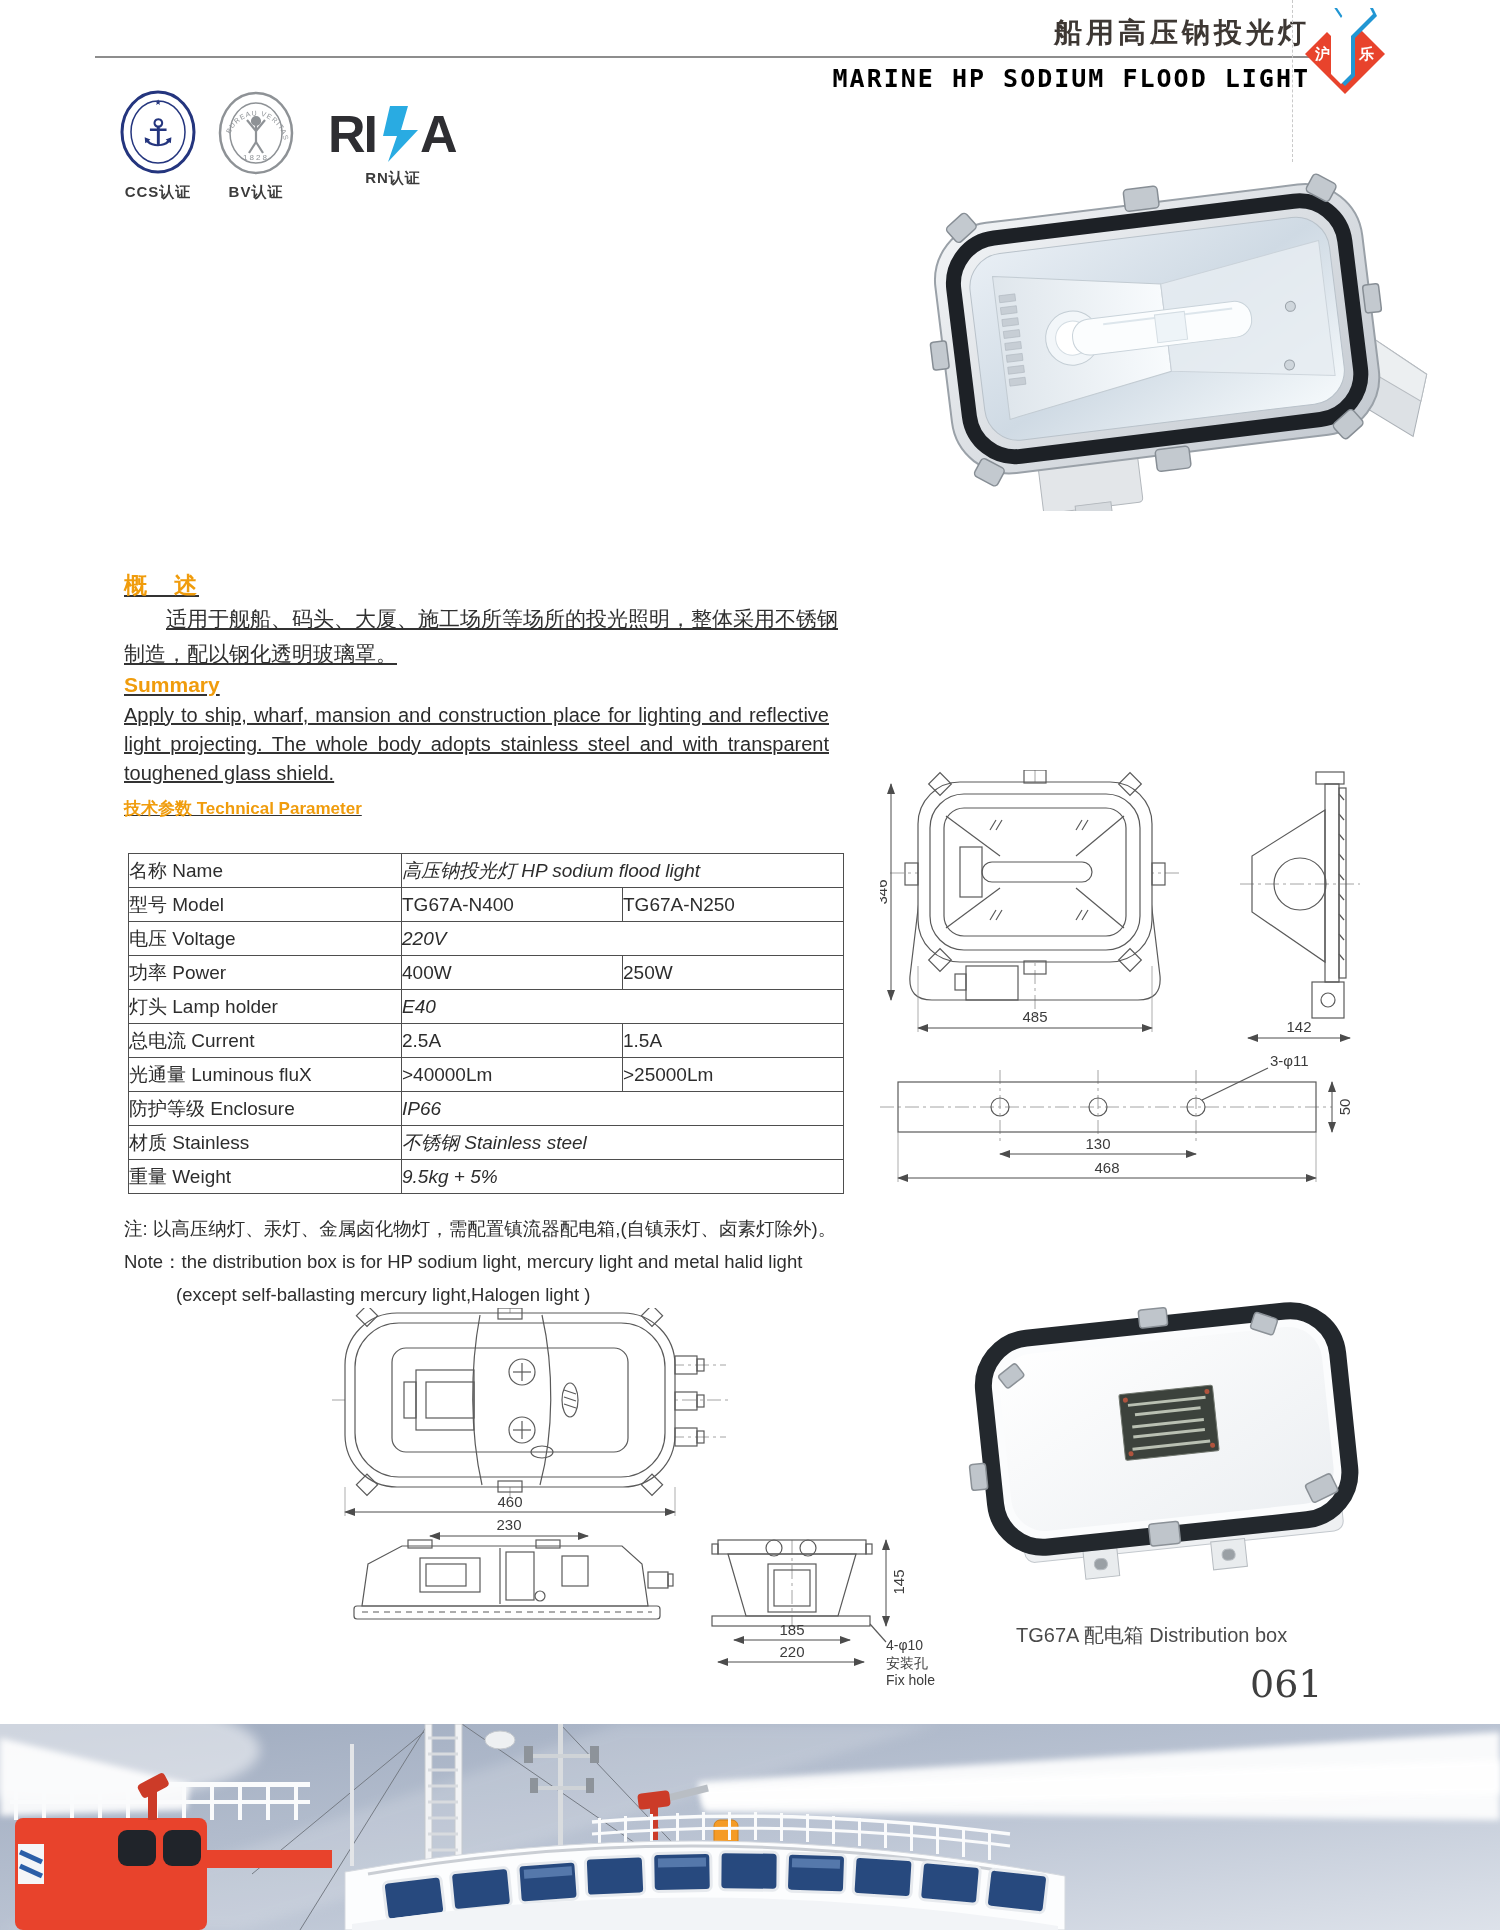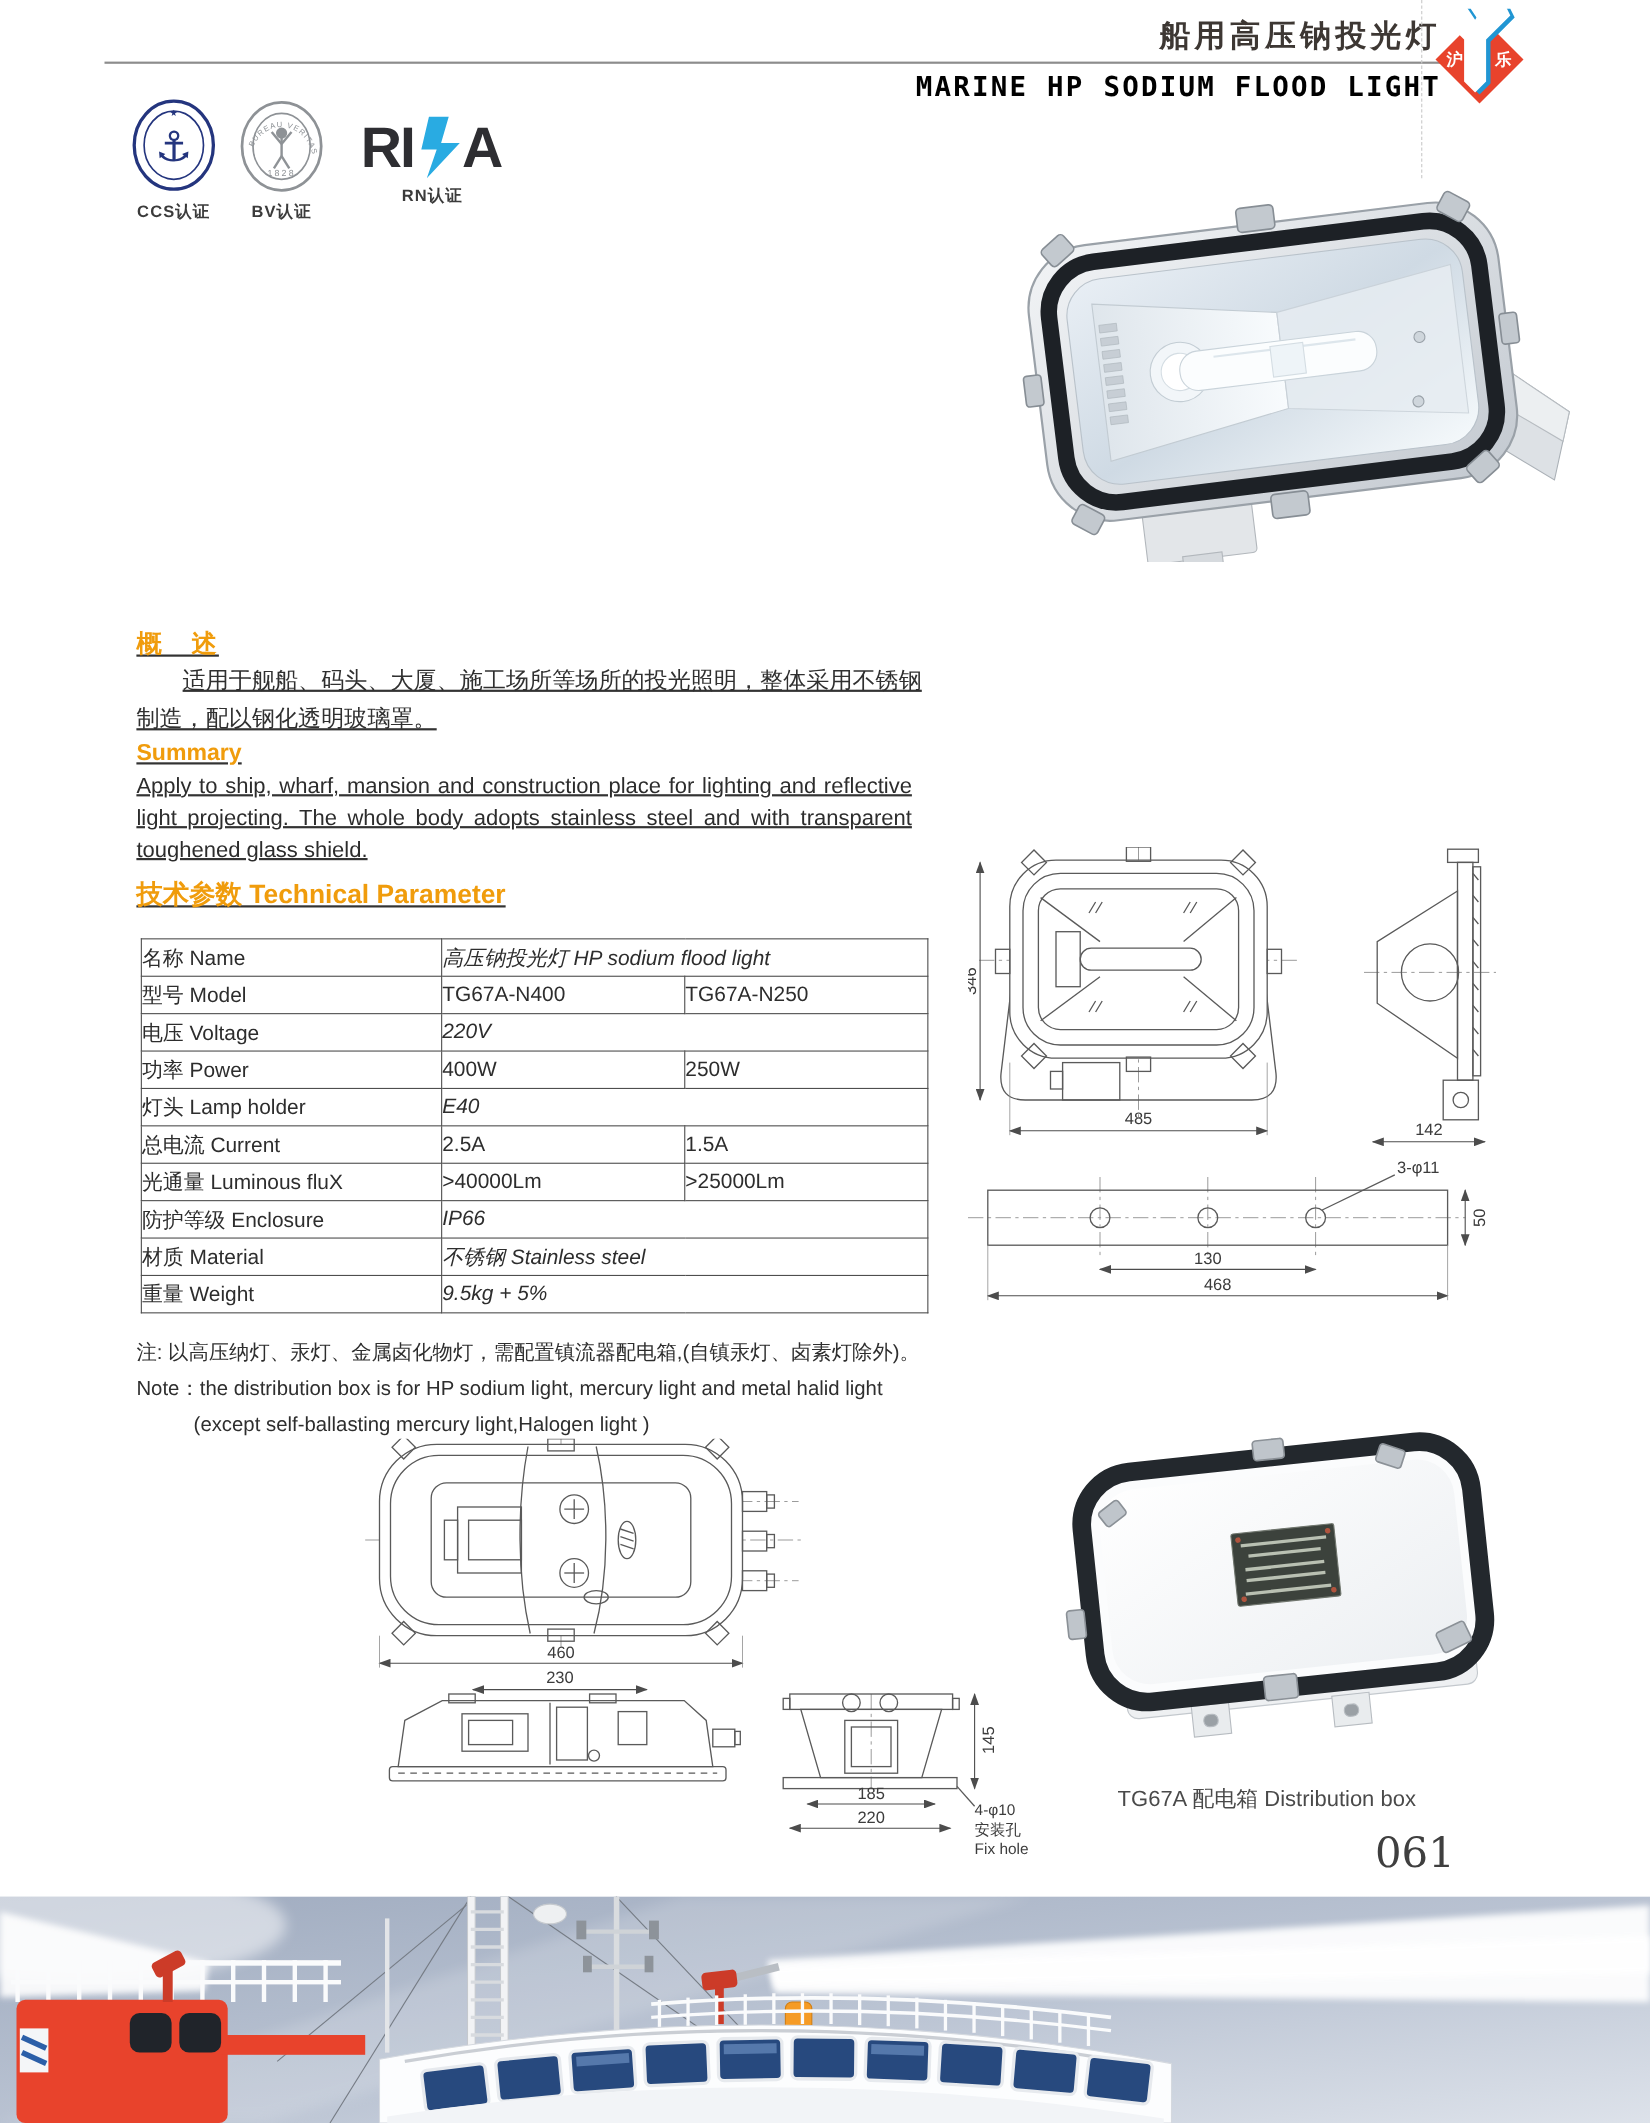--- a/index.html
+++ b/index.html
@@ -23,21 +23,21 @@
   .rina-art{margin-top:16px;}
 
   
   .ov{left:124px;top:570px;width:745px;text-decoration:underline;}
   .h-orange{color:#f09c0c;font-weight:bold;}
   .h-zh{font-size:23px;letter-spacing:2px;}
   .zh-line{font-size:21px;color:#303030;line-height:35px;white-space:nowrap;}
   .zh-indent{text-indent:42px;}
   .h-sum{font-size:21px;margin-top:2px;}
   .en-text{font-size:20px;line-height:29px;color:#2c2c2c;text-align:justify;width:705px;margin-top:4px;}
-  .h-tech{font-size:24px;margin-top:9px;}
+  .h-tech{font-size:17px;margin-top:9px;}
 
   
   table.params{left:128px;top:853px;position:absolute;border-collapse:collapse;table-layout:fixed;width:716px;}
   table.params td{border:1.6px solid #4e4e4e;height:33px;font-size:19px;color:#2d2d2d;padding:0;}
   td.tl{width:272px;padding-left:12px;}
   td.tv{width:224px;padding-left:14px;}
   td.tvc{width:220px;}
   td.tspan{padding-left:14px;font-style:italic;}
 
   
@@ -218,21 +218,21 @@
     <tr>
       <td class="tl">光通量 Luminous fluX</td>
       <td class="tv">&gt;40000Lm</td>
       <td class="tvc">&gt;25000Lm</td>
     </tr>
     <tr>
       <td class="tl">防护等级 Enclosure</td>
       <td class="tspan" colspan="2">IP66</td>
     </tr>
     <tr>
-      <td class="tl">材质 Material</td>
+      <td class="tl">材质 Stainless</td>
       <td class="tspan" colspan="2">不锈钢 Stainless steel</td>
     </tr>
     <tr>
       <td class="tl">重量 Weight</td>
       <td class="tspan" colspan="2">9.5kg + 5%</td>
     </tr>
   </tbody>
     </table>
 
   <div class="abs note">

